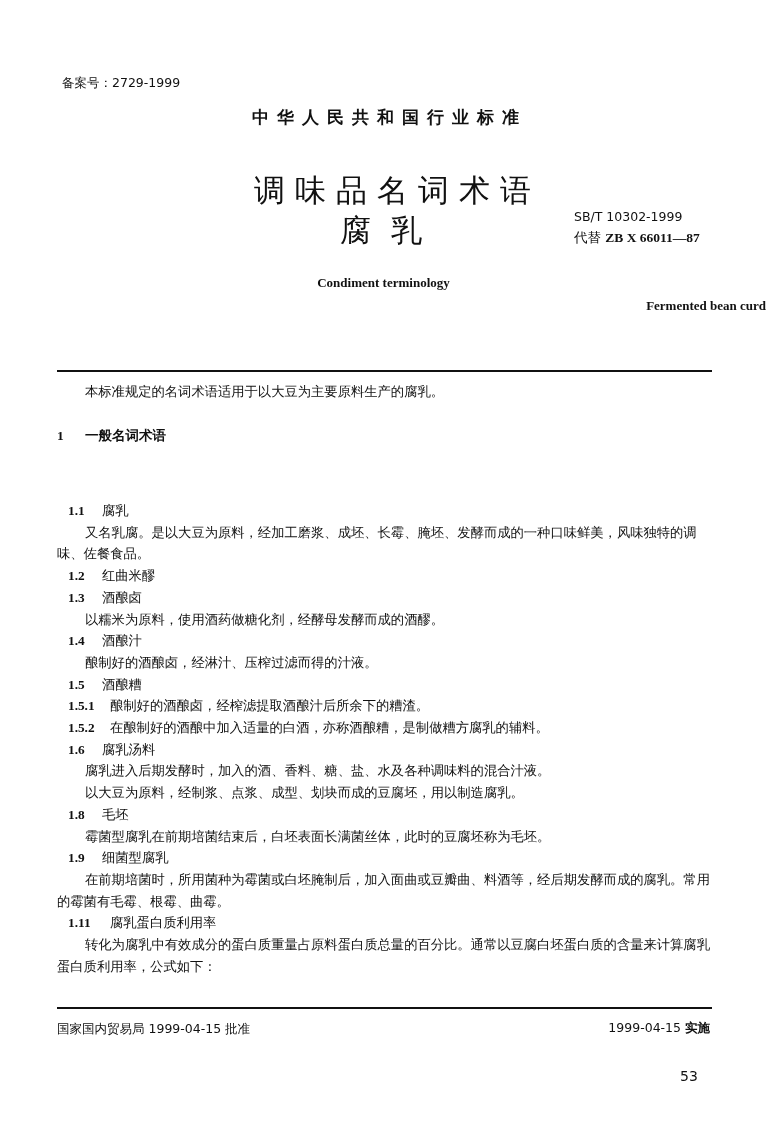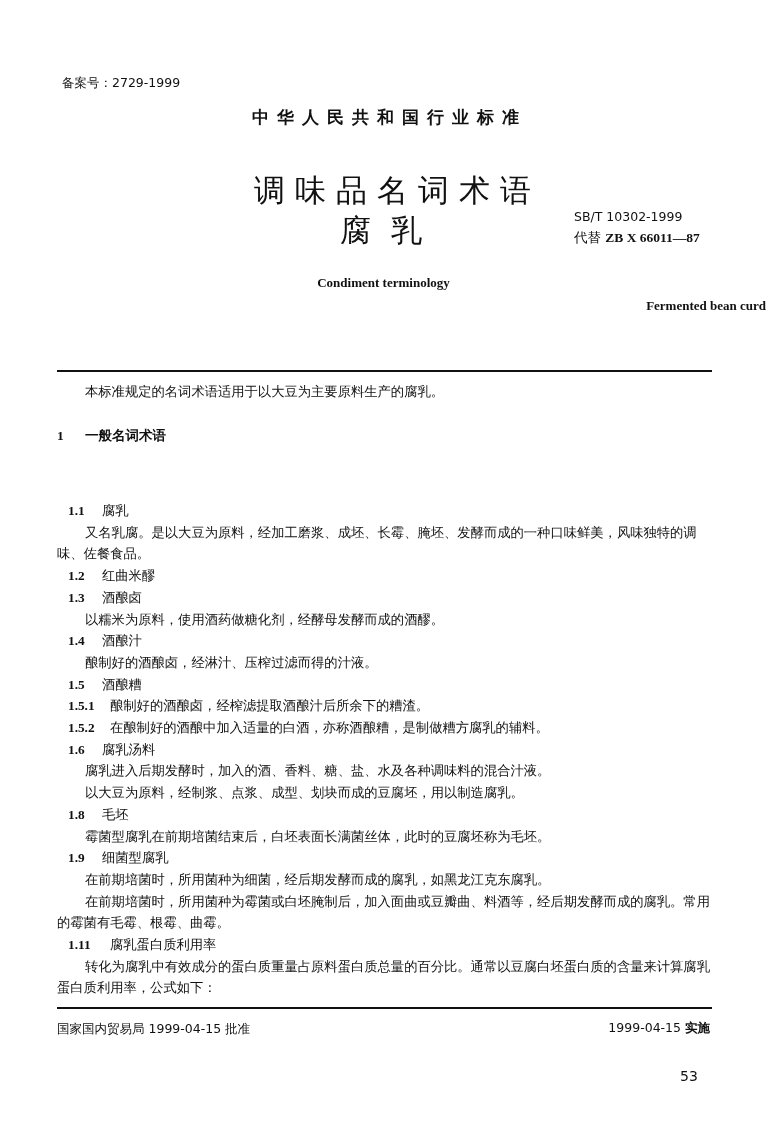--- a/index.html
+++ b/index.html
@@ -80,21 +80,20 @@
 
   <p class="p hd"><span class="num serif">1.6</span><span>腐乳汤料</span></p>
   <p class="p ind">腐乳进入后期发酵时，加入的酒、香料、糖、盐、水及各种调味料的混合汁液。</p>
 
   <p class="p ind">以大豆为原料，经制浆、点浆、成型、划块而成的豆腐坯，用以制造腐乳。</p>
 
   <p class="p hd"><span class="num serif">1.8</span><span>毛坯</span></p>
   <p class="p ind">霉菌型腐乳在前期培菌结束后，白坯表面长满菌丝体，此时的豆腐坯称为毛坯。</p>
 
   <p class="p hd"><span class="num serif">1.9</span><span>细菌型腐乳</span></p>
-  <p class="p ind">在前期培菌时，所用菌种为细菌，经后期发酵而成的腐乳，如黑龙江克东腐乳。</p>
 
   <p class="p ind">在前期培菌时，所用菌种为霉菌或白坯腌制后，加入面曲或豆瓣曲、料酒等，经后期发酵而成的腐乳。常用的霉菌有毛霉、根霉、曲霉。</p>
 
   <p class="p hd"><span class="num w serif">1.11</span><span>腐乳蛋白质利用率</span></p>
   <p class="p ind">转化为腐乳中有效成分的蛋白质重量占原料蛋白质总量的百分比。通常以豆腐白坯蛋白质的含量来计算腐乳蛋白质利用率，公式如下：</p>
 </div>
 
 <div class="rule" id="rule-bottom"></div>
 
 <div class="abs sans" id="footer-left">国家国内贸易局 1999-04-15 批准</div>

